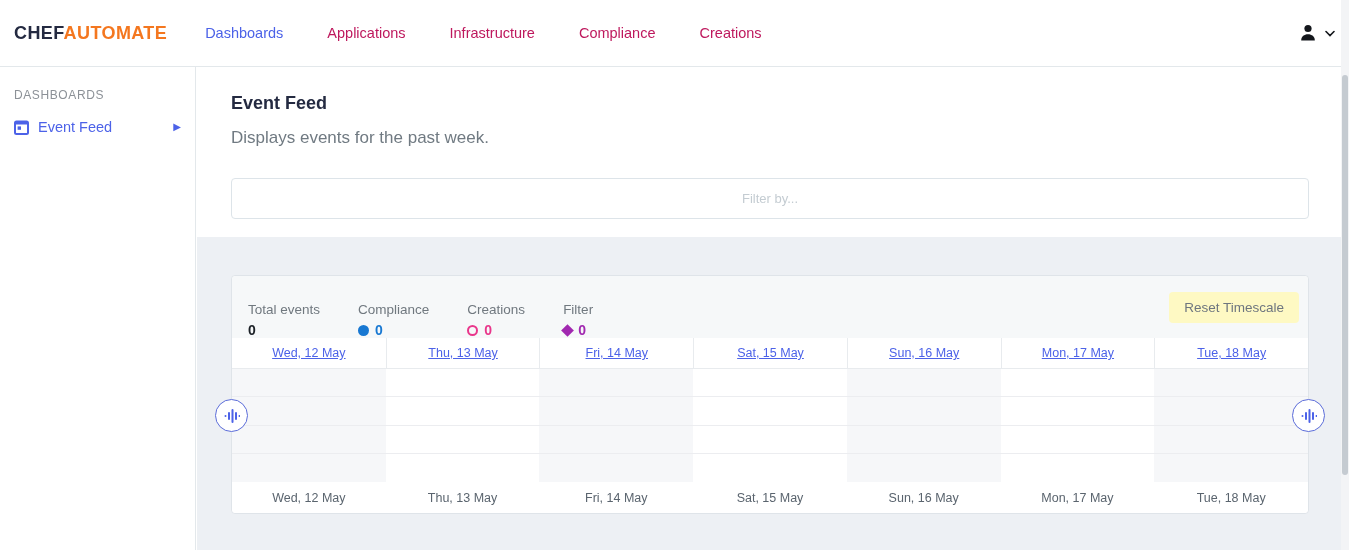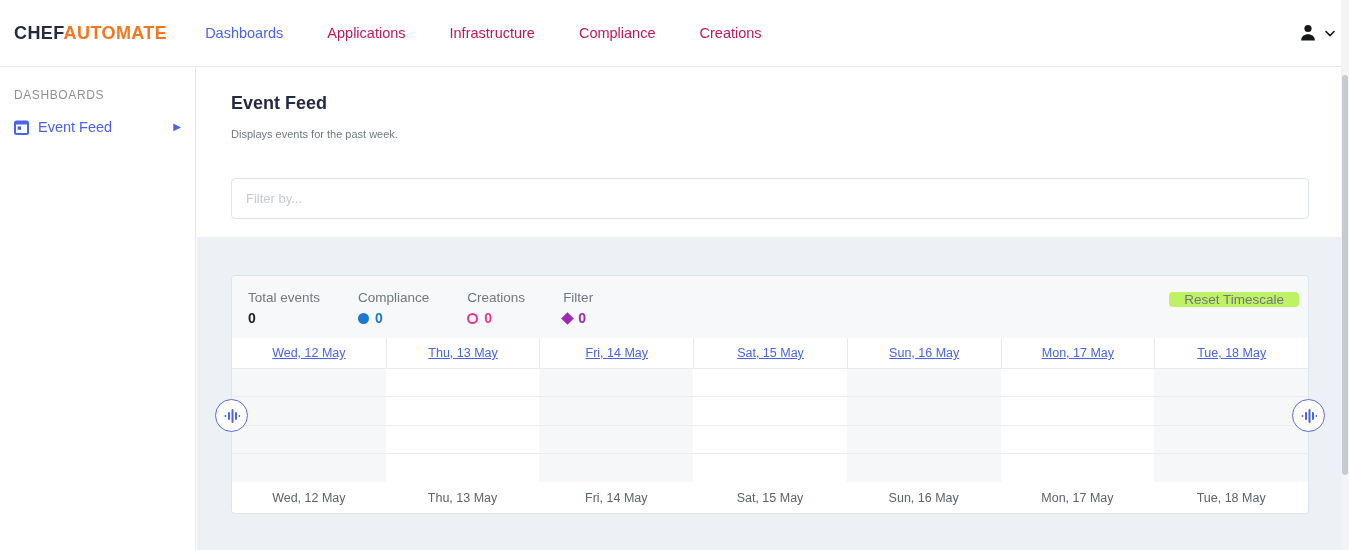--- a/index.html
+++ b/index.html
@@ -21,45 +21,45 @@
   .sidebar { position:absolute; top:67px; left:0; width:196px; bottom:0; background:#fff;
              border-right:1px solid #e3e8eb; z-index:5; }
   .sidebar-heading { margin:21px 0 0 14px; font-size:12px; color:#8c9197; letter-spacing:.6px; }
   .sidebar-item { margin-top:17px; padding:0 14px; display:flex; align-items:center; gap:9px;
                   color:#4c62e8; font-size:14.5px; cursor:pointer; }
   .sidebar-item .arrow { margin-left:auto; font-size:10px; color:#4c62e8; line-height:1; }
 
   
   .content { position:absolute; top:67px; left:197px; right:0; bottom:0; background:#fff; }
   .page-title { position:absolute; left:34px; top:26px; font-size:18px; font-weight:700; color:#242a41; }
-  .page-subtitle { position:absolute; left:34px; top:61px; font-size:11px; color:#707a82; }
+  .page-subtitle { position:absolute; left:34px; top:61px; font-size:17px; color:#707a82; }
   .filter-input { position:absolute; left:34px; top:111px; width:1078px; height:41px;
                   border:1px solid #dde4e9; border-radius:4px; padding:16px 14px; font-size:13px;
-                  color:#333; outline:none; font-family:"Liberation Sans", sans-serif; background:#fff; }
+                  color:#333; outline:none; font-family:"Liberation Sans", sans-serif; background:#fff;text-align:center; }
   .filter-input::placeholder { color:#c4ccd2; }
 
   .panel { position:absolute; top:170px; left:0; right:0; bottom:0; background:#edf0f4; }
 
   
   .card { position:absolute; left:34px; top:38px; width:1078px; background:#fff;
           border:1px solid #dfe4e9; border-radius:4px; }
   .stats-row { height:62px; background:#f6f8f9; border-radius:4px 4px 0 0; display:flex;
                padding:14px 16px 0 16px; position:relative; }
   .stat { margin-right:38px; }
-  .stat-label { font-size:13.5px; color:#70787f; }
+  .stat-label { font-size:13.5px; color:#70787f;margin-top:12px; }
   .stat-value { margin-top:5px; display:flex; align-items:center; gap:6px; font-size:14px; font-weight:700; }
   .stat-value.total { color:#1b2026; }
   .stat-value.creations { color:#1878d2; }
   .stat-value.deletions { color:#e9368b; }
   .stat-value.updates { color:#a128b0; }
   .glyph-circle-filled { width:11px; height:11px; border-radius:50%; background:#1878d2; display:inline-block; }
   .glyph-circle-outline { width:11px; height:11px; border-radius:50%; border:2px solid #e9368b; display:inline-block; }
   .glyph-diamond { width:9px; height:9px; background:#a128b0; transform:rotate(45deg); display:inline-block; }
-  .reset-btn { position:absolute; right:9px; top:16px; background:#bef264; border:none; border-radius:4px;
-               color:#6e767f; font-size:13.5px; padding:0 15px; cursor:pointer;
+  .reset-btn { position:absolute; right:9px; top:16px; background:#fef9c3; border:none; border-radius:4px;
+               color:#6e767f; font-size:13.5px; padding:8px 15px; cursor:pointer;
                font-family:"Liberation Sans", sans-serif; }
 
   .timeline { position:relative; }
   .timeline-header { display:grid; grid-template-columns:repeat(7,1fr); height:31px; background:#fff;
                      border-bottom:1px solid #e8ebee; }
   .header-cell { display:flex; align-items:center; justify-content:center; border-left:1px solid #e8ebee; }
   .header-cell:first-child { border-left:none; }
   .day-link { color:#4c62e8; font-size:12.5px; text-decoration:underline; cursor:pointer; }
 
   .timeline-body { display:grid; grid-template-columns:repeat(7,1fr); grid-auto-rows:28.25px; }

